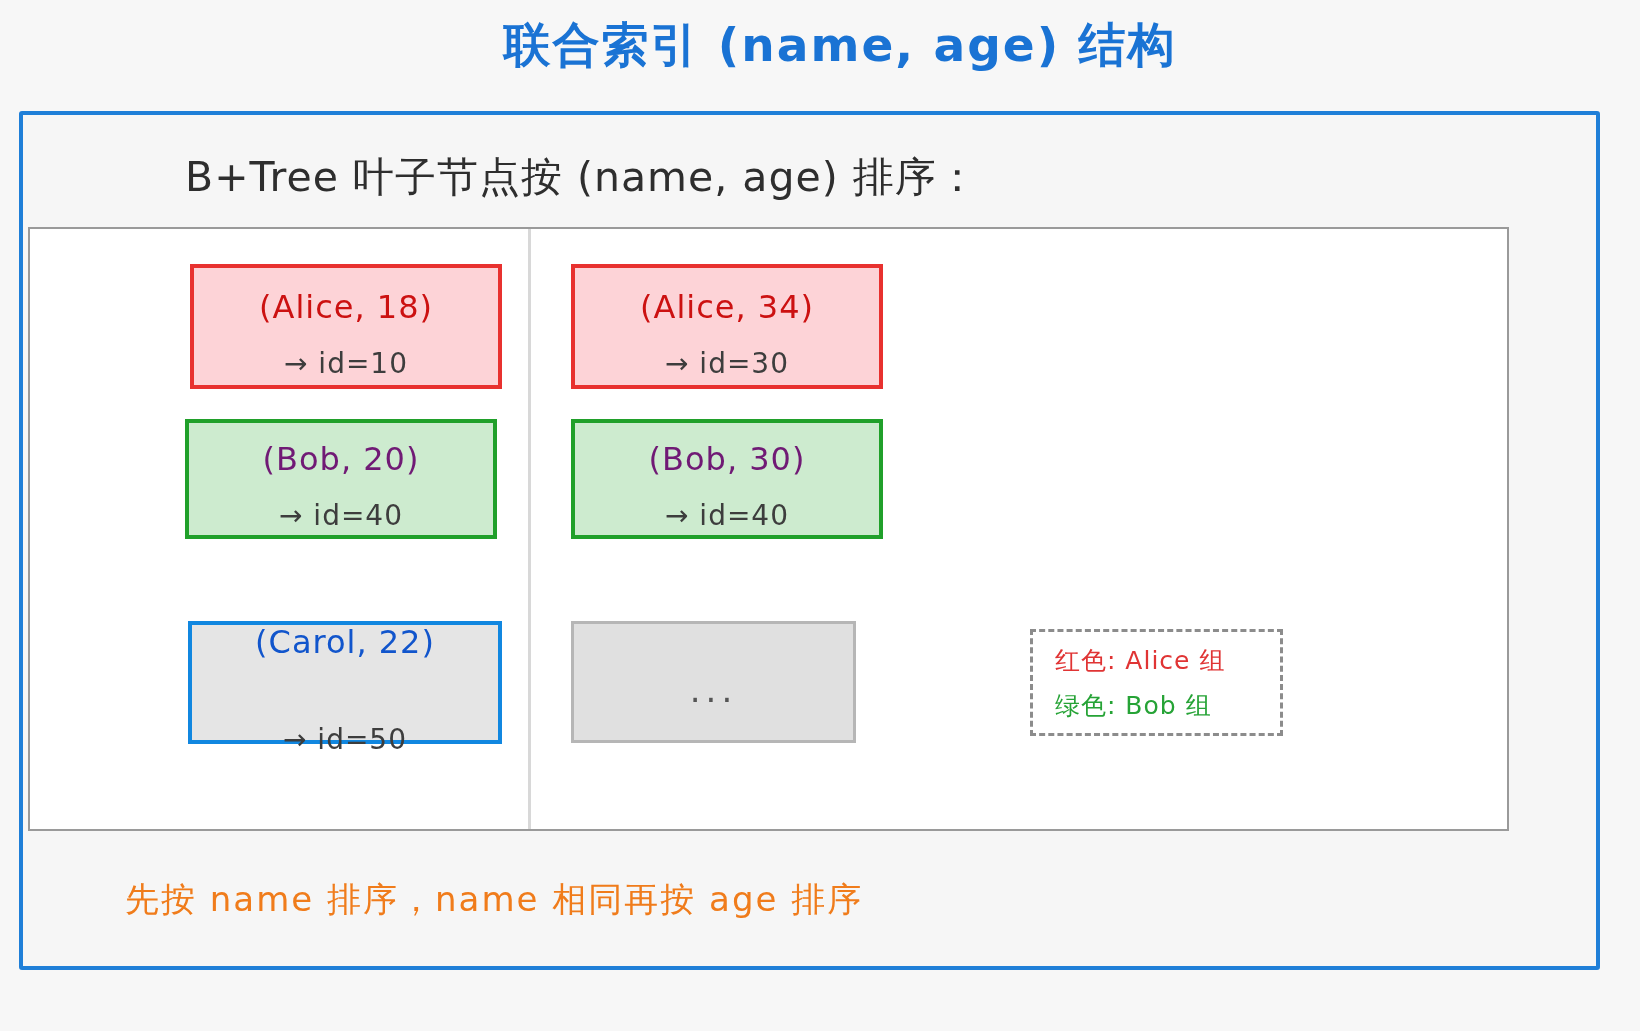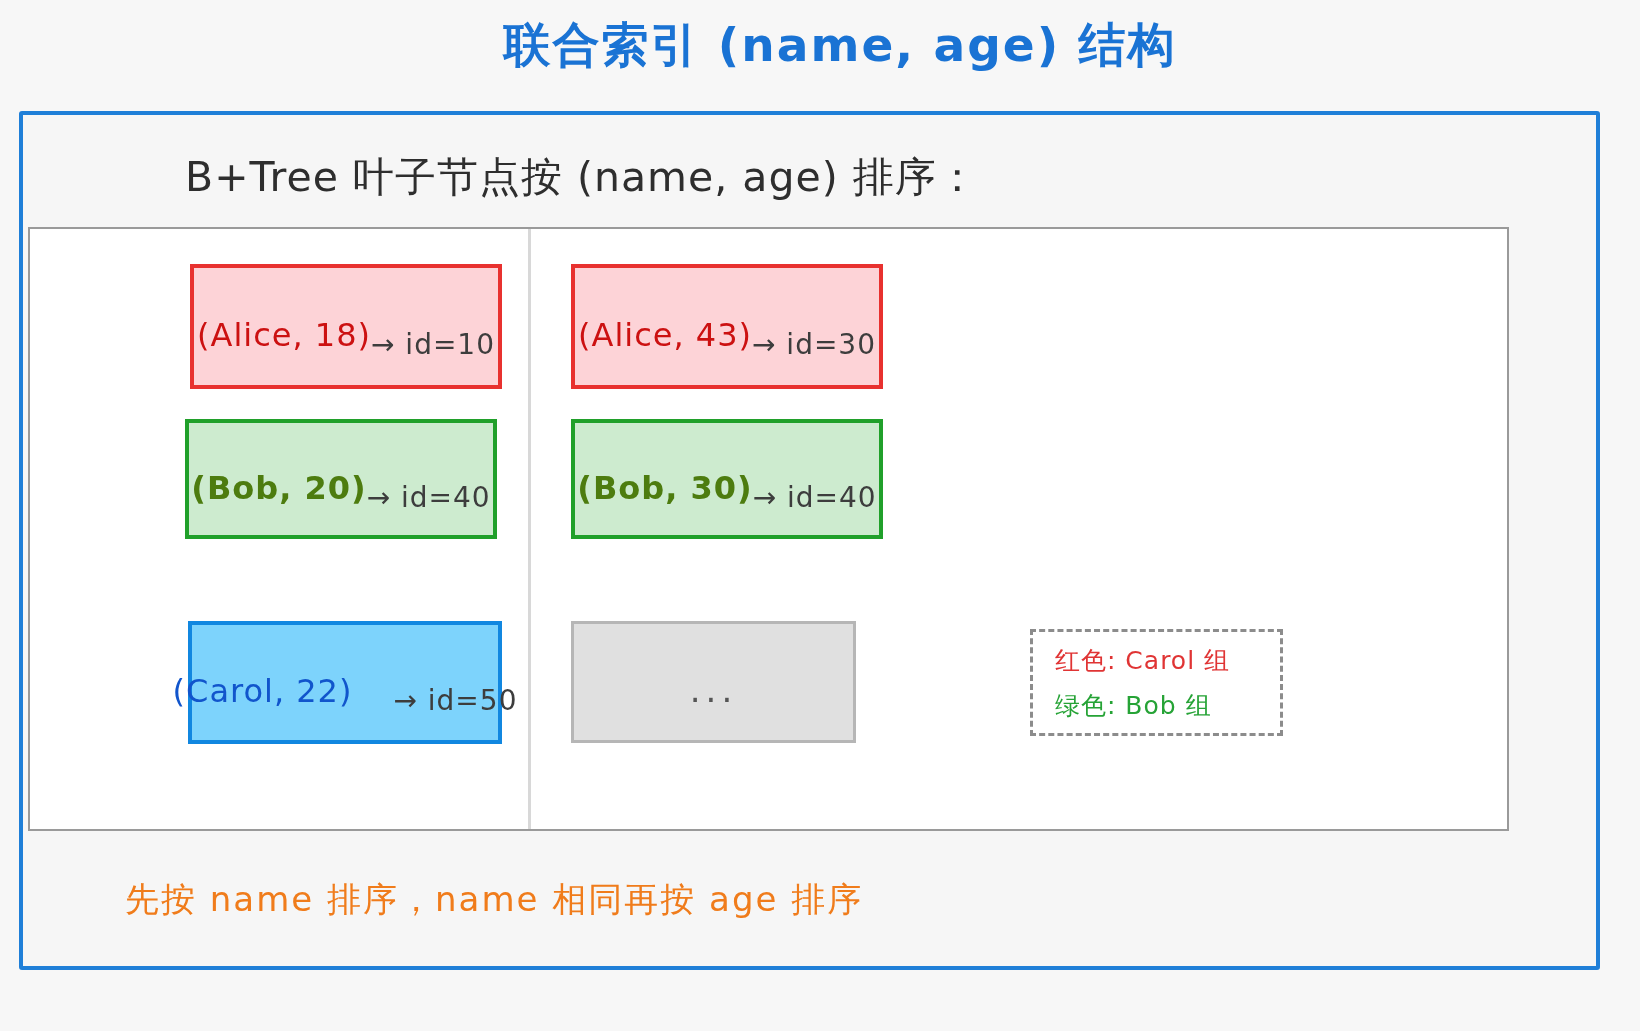--- a/index.html
+++ b/index.html
@@ -82,20 +82,21 @@
     background: #d8d8d8;
   }
 
   
   .entry {
     position: absolute;
     box-sizing: border-box;
     border-width: 4px;
     border-style: solid;
     display: flex;
+    flex-direction: column;
     align-items: center;
     justify-content: center;
     padding-top: 18px;
   }
   .entry .key {
     font-size: 32px;
     letter-spacing: 1px;
     line-height: 1.15;
     white-space: nowrap;
   }
@@ -104,22 +105,22 @@
     color: #3d3d3d;
     letter-spacing: 1px;
     line-height: 1.3;
     margin-top: 20px;
     white-space: nowrap;
   }
 
   .entry.red    { background: #fdd3d7; border-color: #e8312f; }
   .entry.red .key   { color: #cc1111; }
   .entry.green  { background: #cdebcf; border-color: #20a02a; }
-  .entry.green .key { color: #4d7c0f; font-weight: bold; }
-  .entry.blue   { background: #7dd3fc; border-color: #1187e0; gap: 41px; }
+  .entry.green .key { color: #701a75; }
+  .entry.blue   { background: #e5e5e5; border-color: #1187e0; gap: 41px; }
   .entry.blue .key  { color: #1155cc; }
 
   .entry.grey {
     background: #e0e0e0;
     border-color: #b6b6b6;
     border-width: 3px;
   }
   .entry.grey .dots {
     font-size: 34px;
     color: #555;
@@ -194,35 +195,35 @@
       <div class="key">(Bob, 20)</div>
       <div class="ptr">→ id=40</div>
     </div>
 
     <div class="entry blue e-carol22">
       <div class="key">(Carol, 22)</div>
       <div class="ptr">→ id=50</div>
     </div>
 
     <div class="entry red e-alice25">
-      <div class="key">(Alice, 43)</div>
+      <div class="key">(Alice, 34)</div>
       <div class="ptr">→ id=30</div>
     </div>
 
     <div class="entry green e-bob30">
       <div class="key">(Bob, 30)</div>
       <div class="ptr">→ id=40</div>
     </div>
 
     <div class="entry grey e-ellipsis">
       <div class="dots">...</div>
     </div>
 
     <div class="legend">
-      <div class="legend-row red">红色: Carol 组</div>
+      <div class="legend-row red">红色: Alice 组</div>
       <div class="legend-row green">绿色: Bob 组</div>
     </div>
 
   </div>
 
   <div class="footer-note">先按 name 排序，name 相同再按 age 排序</div>
 
 </div>
 
 </body></html>

